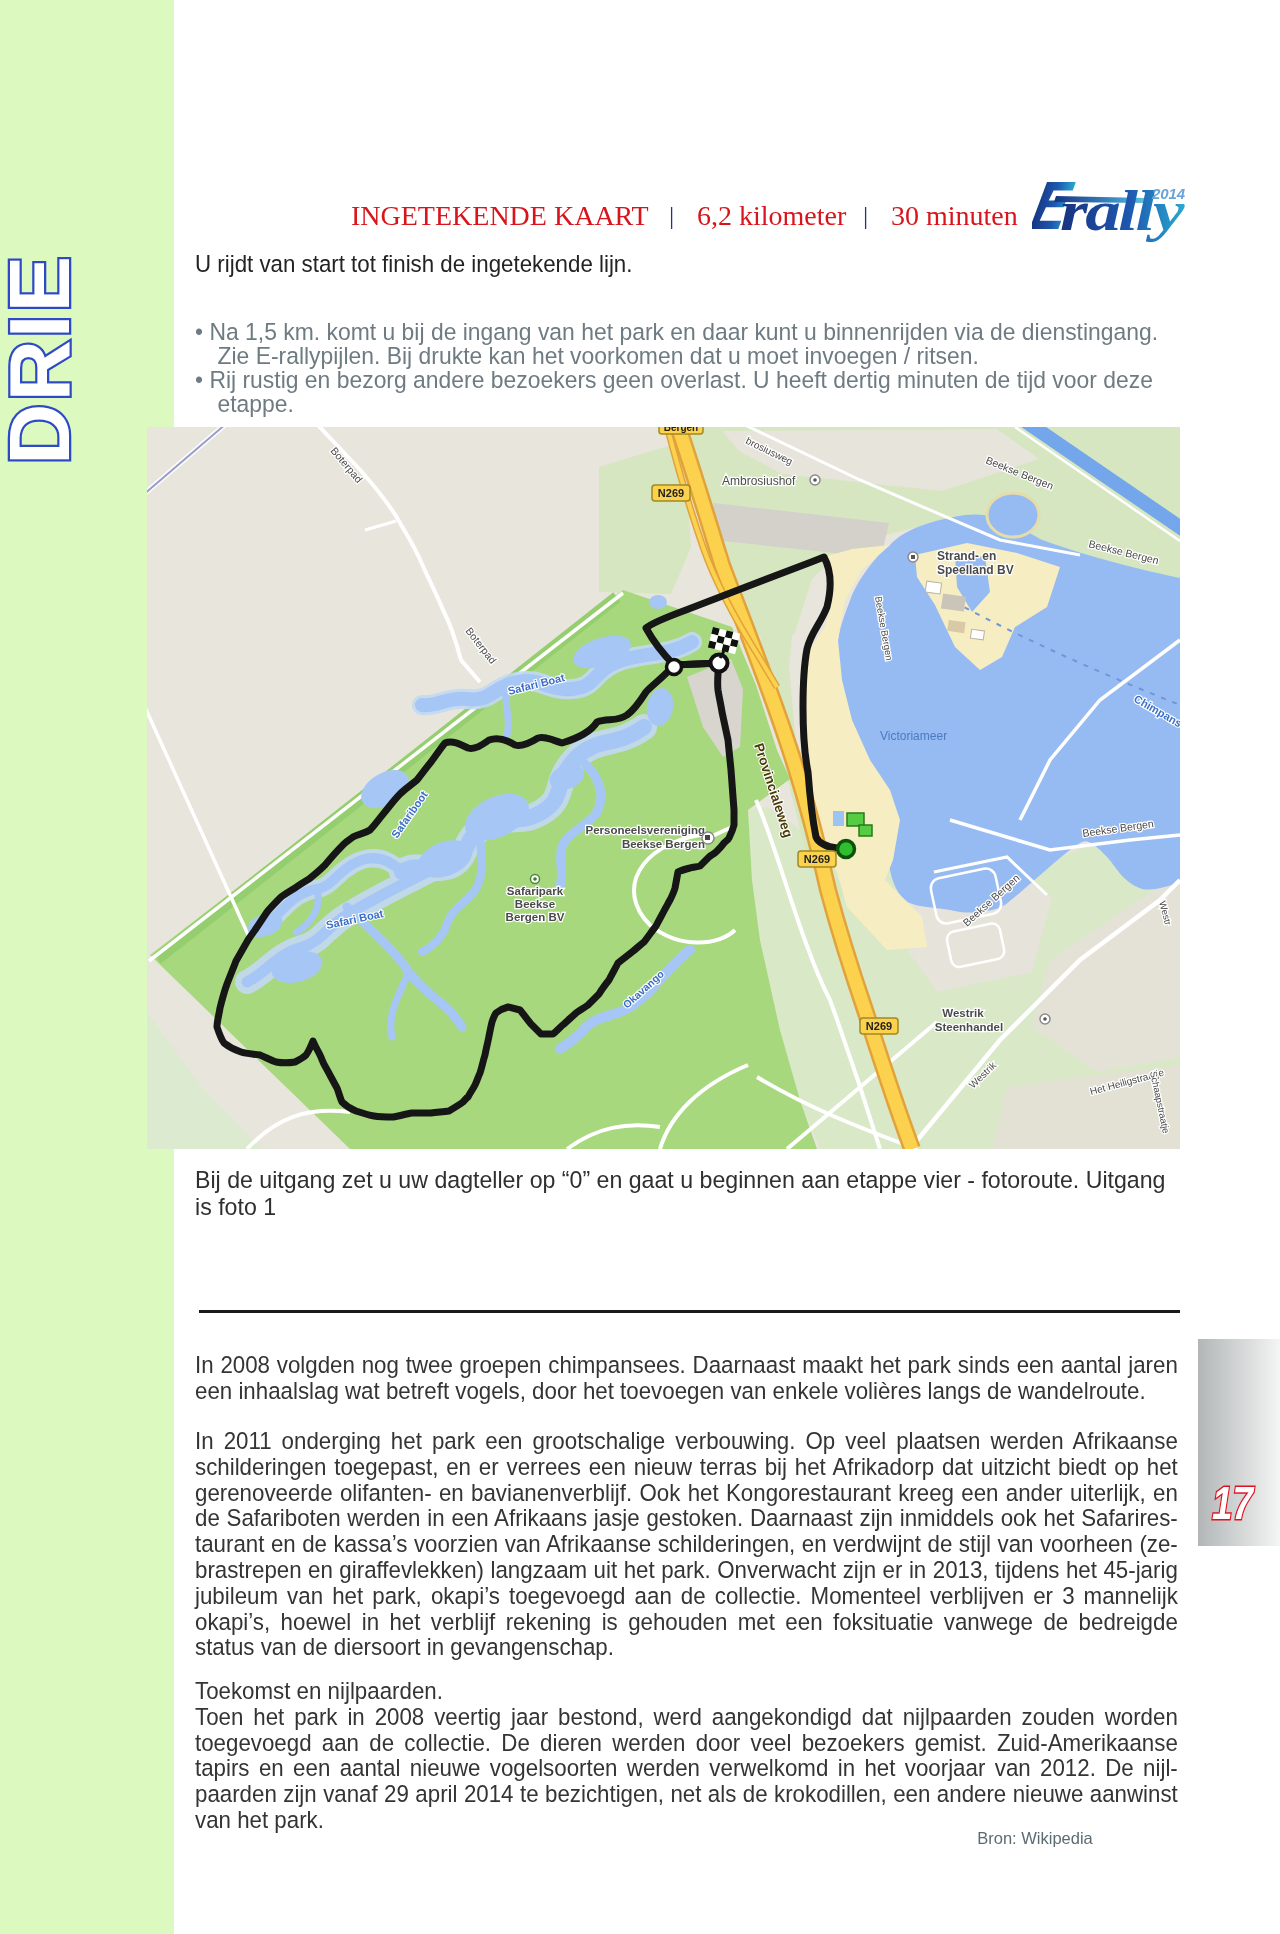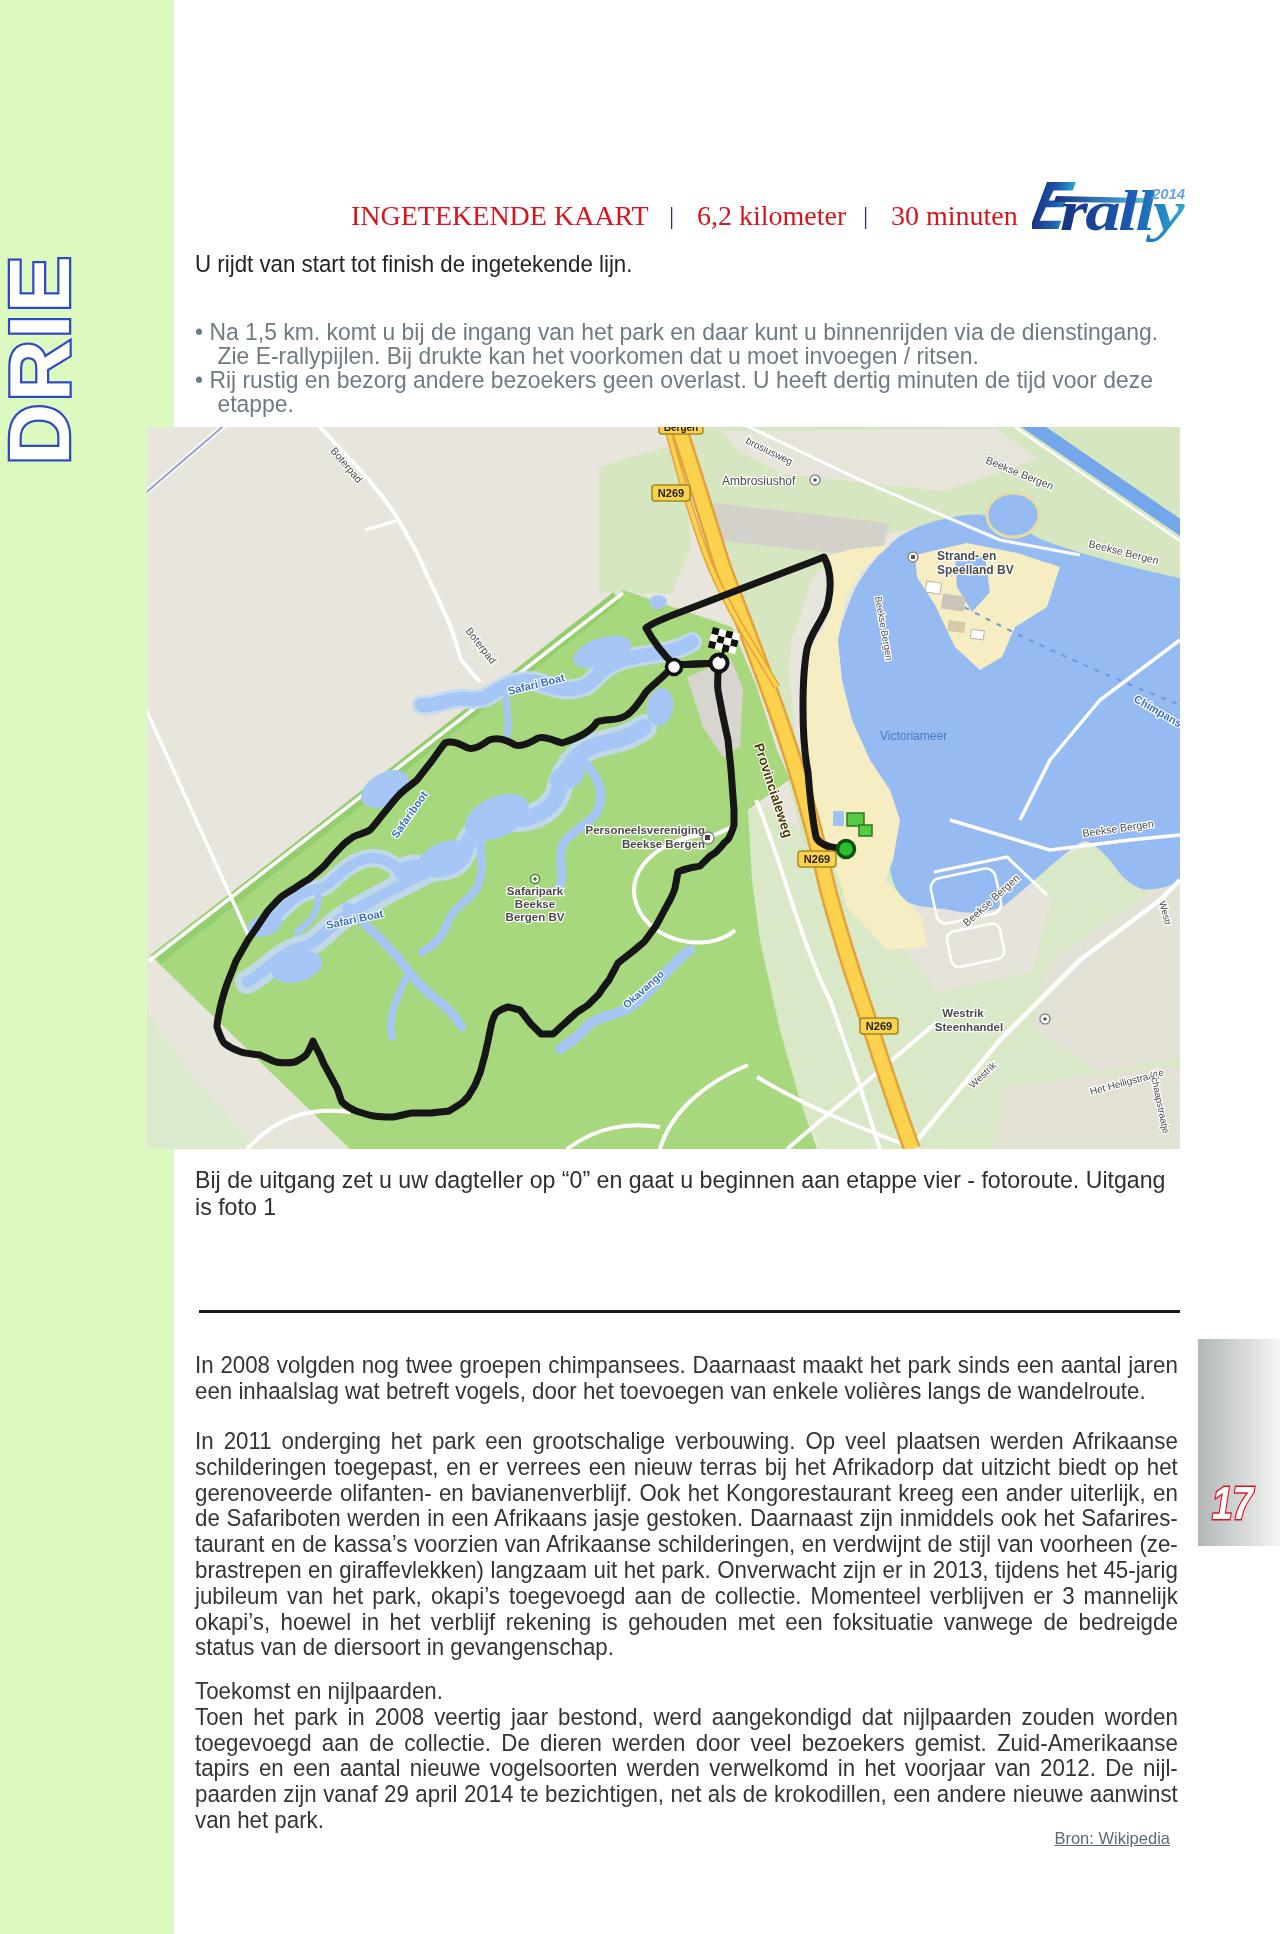--- a/index.html
+++ b/index.html
@@ -303,13 +303,13 @@
 
 <div class="abs bodytxt" style="left:195px;top:1678px;">
 <div class="nw">Toekomst en nijlpaarden.</div>
 <div class="jl">Toen het park in 2008 veertig jaar bestond, werd aangekondigd dat nijlpaarden zouden worden</div>
 <div class="jl">toegevoegd aan de collectie. De dieren werden door veel bezoekers gemist. Zuid-Amerikaanse</div>
 <div class="jl">tapirs en een aantal nieuwe vogelsoorten werden verwelkomd in het voorjaar van 2012. De nijl-</div>
 <div class="jl">paarden zijn vanaf 29 april 2014 te bezichtigen, net als de krokodillen, een andere nieuwe aanwinst</div>
 <div class="nw">van het park.</div>
 </div>
 
-<div class="abs" style="left:900px;top:1829px;width:270px;text-align:right;font-size:16.5px;color:#5c6b73;text-decoration:underline;">Bron: Wikipedia</div>
+<div class="abs" style="left:900px;top:1829px;width:270px;text-align:center;font-size:16.5px;color:#5c6b73;">Bron: Wikipedia</div>
 
 </body></html>

